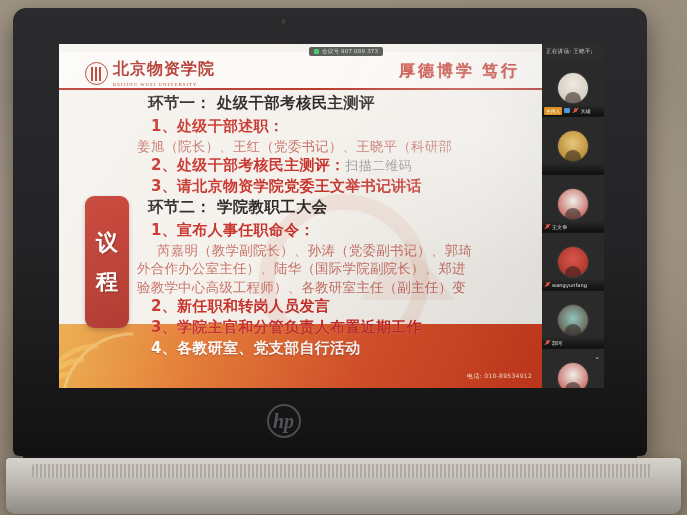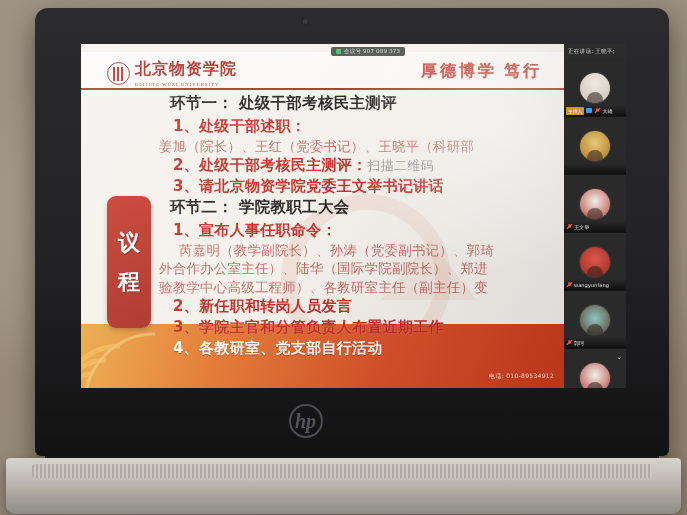--- a/index.html
+++ b/index.html
@@ -23,21 +23,21 @@
   .wall-shadow {
     position: absolute; inset: 0;
     background:
       radial-gradient(ellipse 70% 55% at 50% 45%, rgba(255,255,255,0.10), rgba(0,0,0,0.22) 85%);
     pointer-events: none;
   }
 
   
   .laptop {
     position: absolute;
-    left: 35px; top: 8px;
+    left: 13px; top: 8px;
     width: 541px; height: 448px;
   }
   .lid {
     position: absolute;
     left: 0; top: 0;
     width: 634px; height: 448px;
     background: linear-gradient(180deg,#2b2b2d 0%,#232325 55%,#121213 100%);
     border-radius: 13px 13px 6px 6px;
     box-shadow: 0 10px 26px rgba(0,0,0,0.45);
   }

